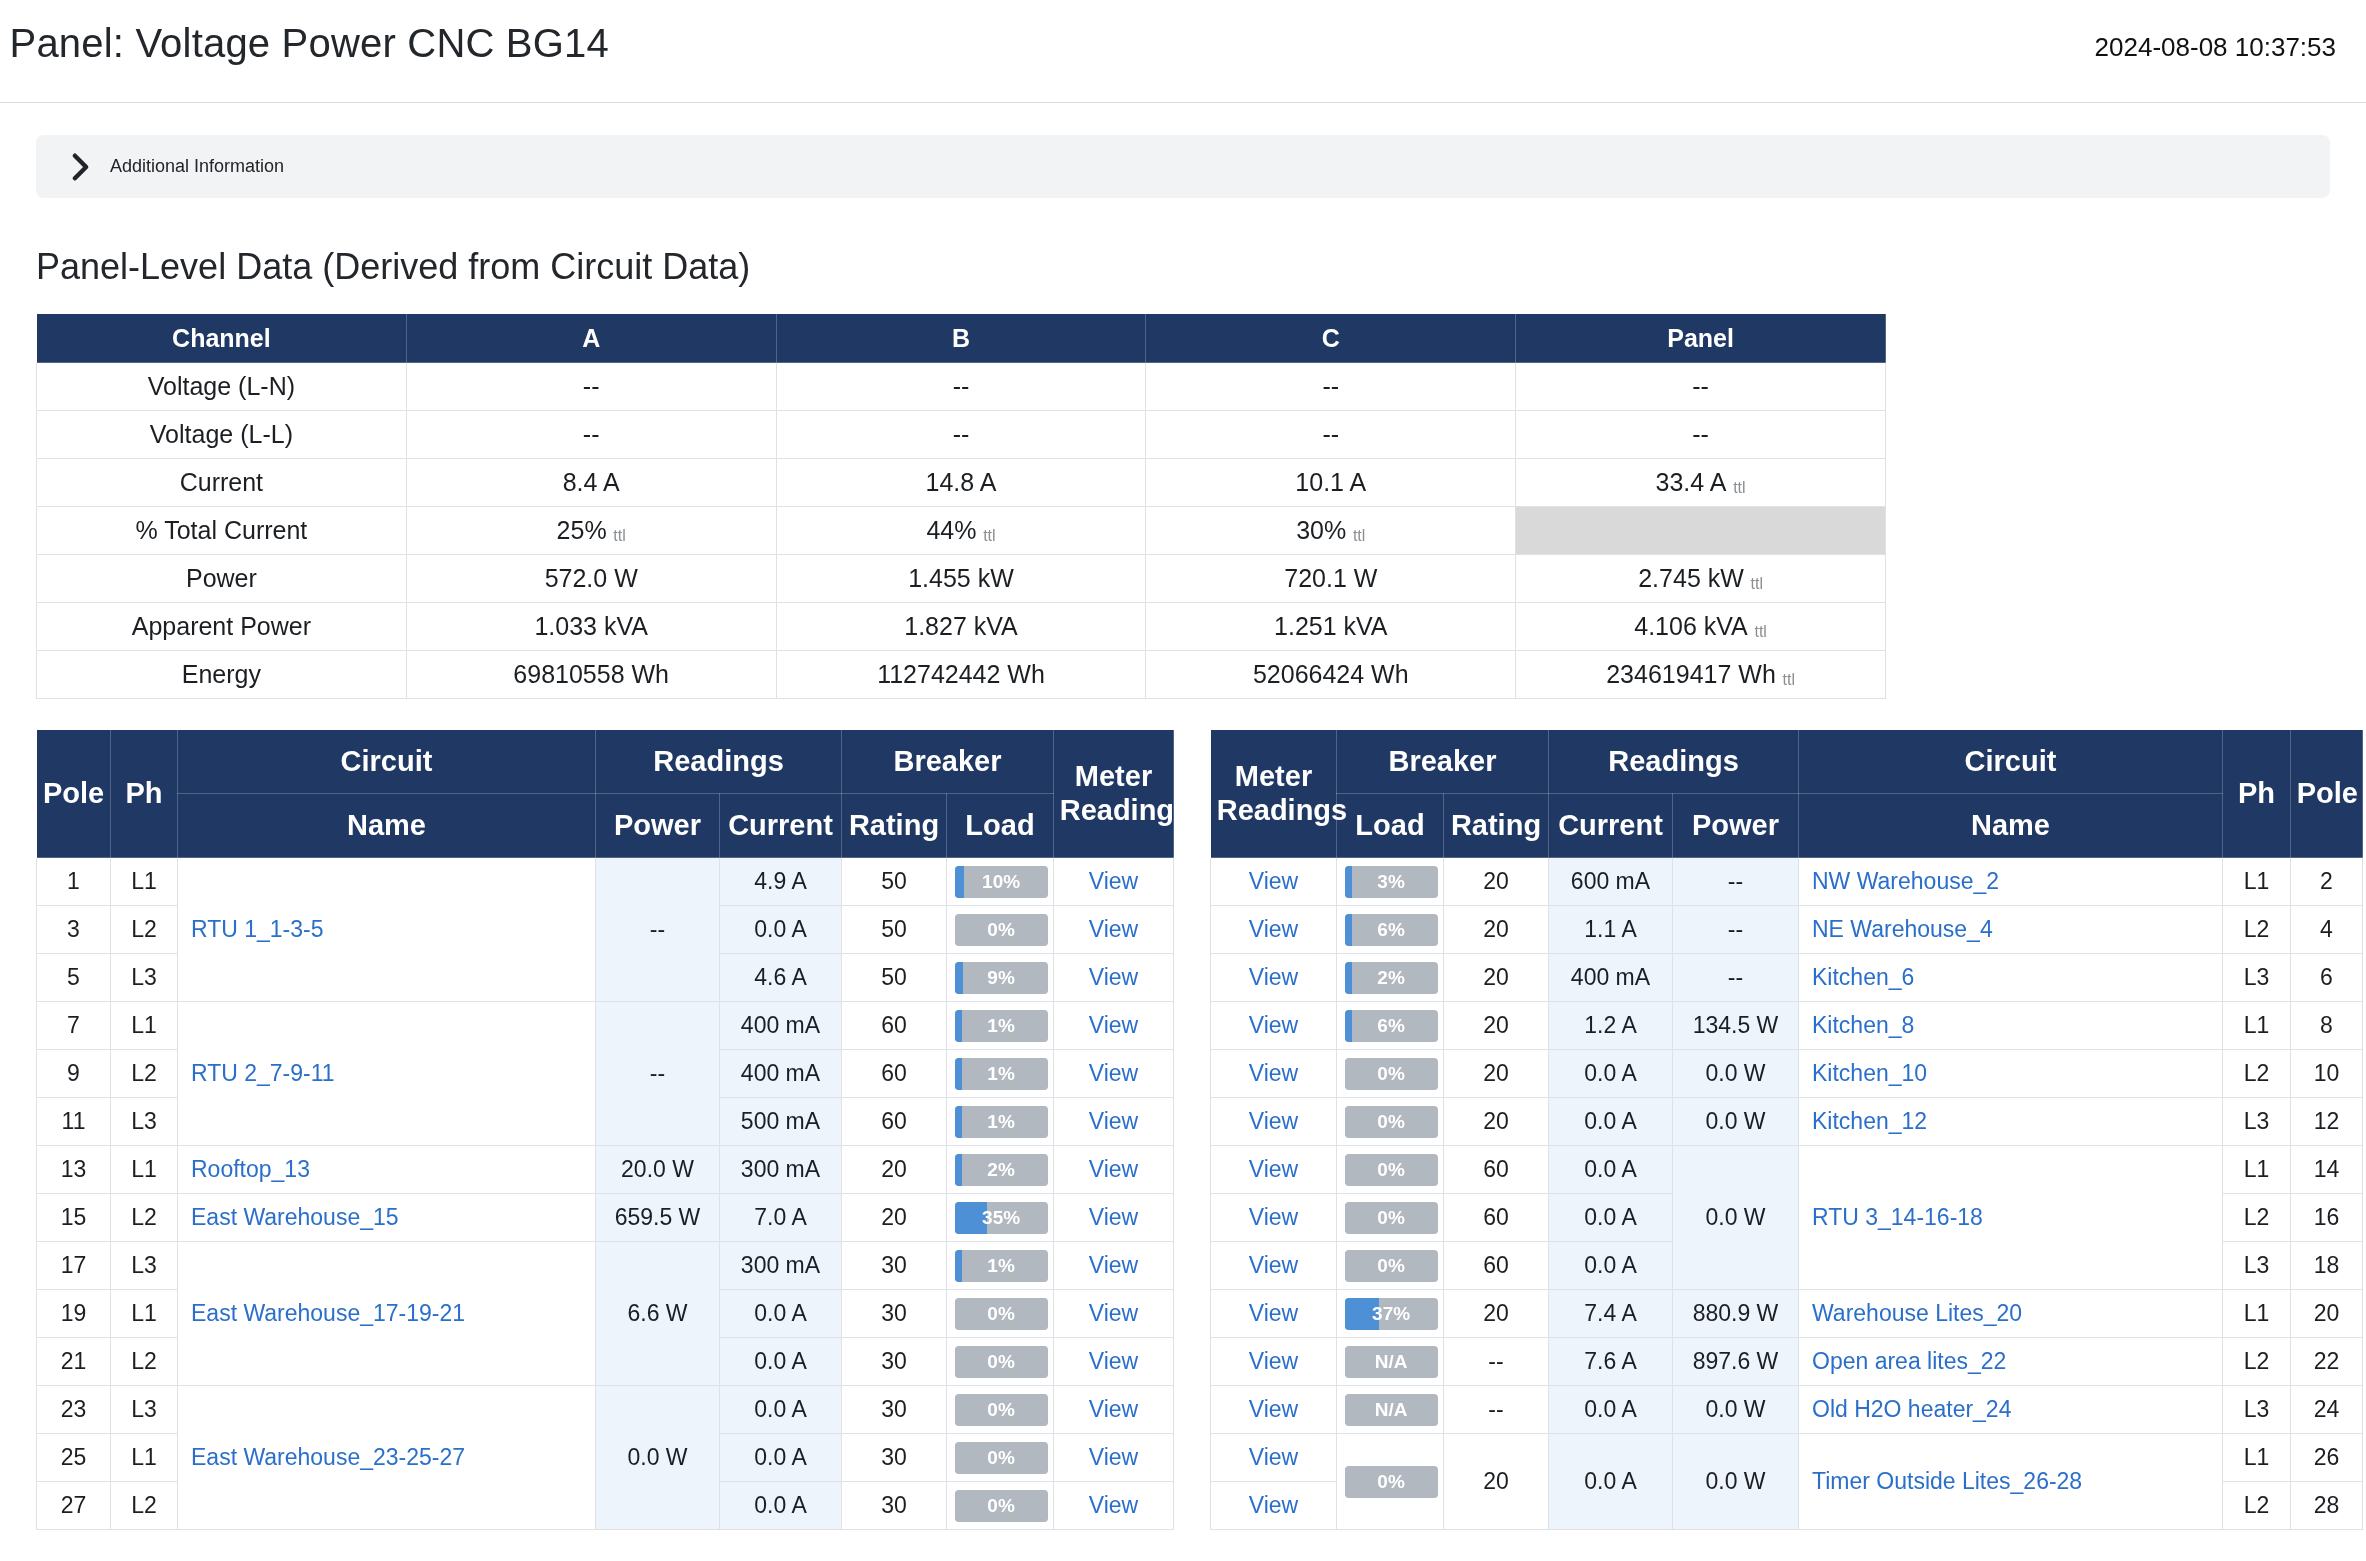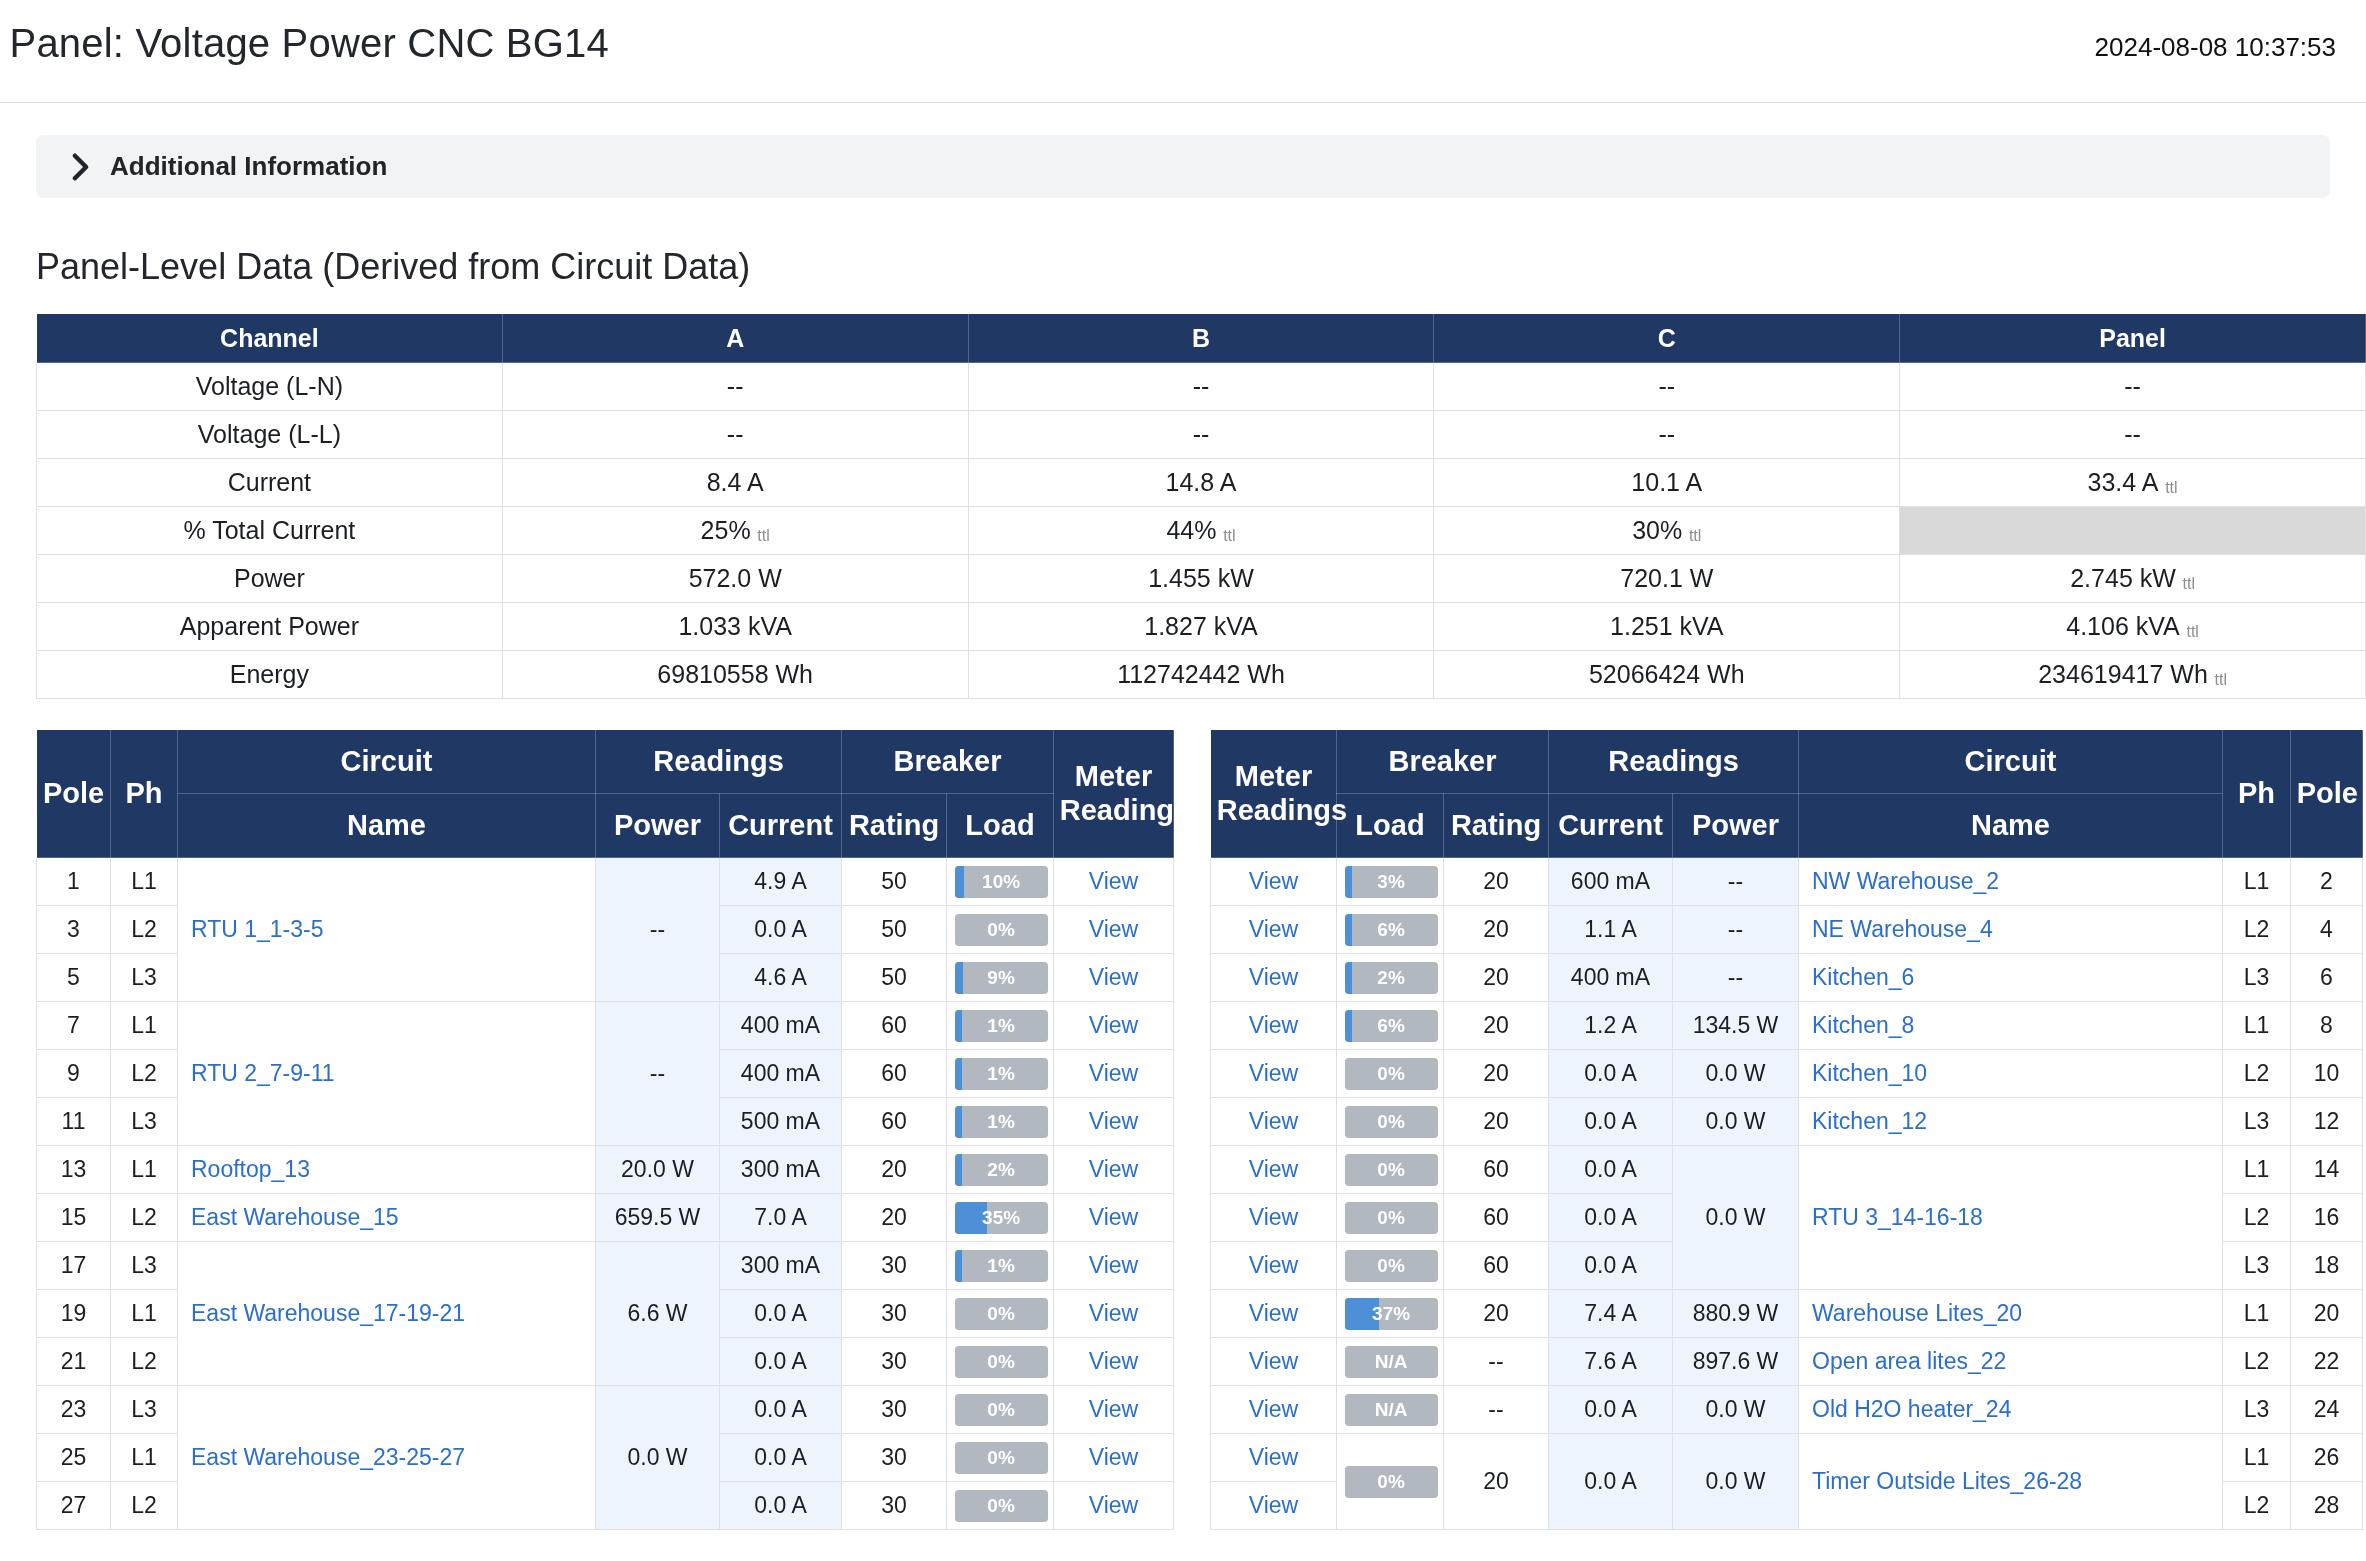--- a/index.html
+++ b/index.html
@@ -22,21 +22,21 @@
 
   
   .accordion {
     margin: 32px 36px 0 36px; height: 63px; width: 2294px;
     background: var(--c-accordion-bg, #f1f3f5);
     border-radius: 7.6px;
     display: flex; align-items: center; gap: 19px;
     padding-left: 34px; cursor: pointer;
   }
   .accordion .chev { display: flex; align-items: center; }
-  .accordion .label { font-size: 26px; font-weight: 700; color: #212529; }
+  .accordion .label { font-size: 18px; font-weight: 400; color: #212529; }
 
   
   h2.section {
     margin: 48px 36px 25px 36px;
     font-size: 36px; font-weight: 400; color: #23272b;
   }
 
   
   table { border-collapse: collapse; table-layout: fixed; }
   th {
@@ -45,21 +45,21 @@
     text-align: center; vertical-align: middle; line-height: 1.15;
     padding: 1.9px 5.7px;
   }
   td {
     border: 1px solid var(--c-border, #dee2e6);
     text-align: center; vertical-align: middle;
     background: #fff; color: #1b1f23;
   }
 
   
-  .panel-table { width: 2330px; margin: 0 36px; }
+  .panel-table { width: 1850px; margin: 0 36px; }
   .panel-table col { width: 20%; }
   .panel-table th { font-size: 25px; height: 49px; }
   .panel-table td { font-size: 25px; height: 48px; padding: 3.8px 9.5px; }
   .panel-table td.disabled { background: var(--c-disabled-bg, #d9d9d9); }
 
   .ttl { font-size: 16px; color: #8a8f94; margin-left: 6.7px; position: relative; top: 1.9px; }
 
   
   .circuits { display: flex; gap: 36px; margin: 30px 36px 0 36px; align-items: flex-start; }
   .circuit-table th { font-size: 29px; height: 64px; }

